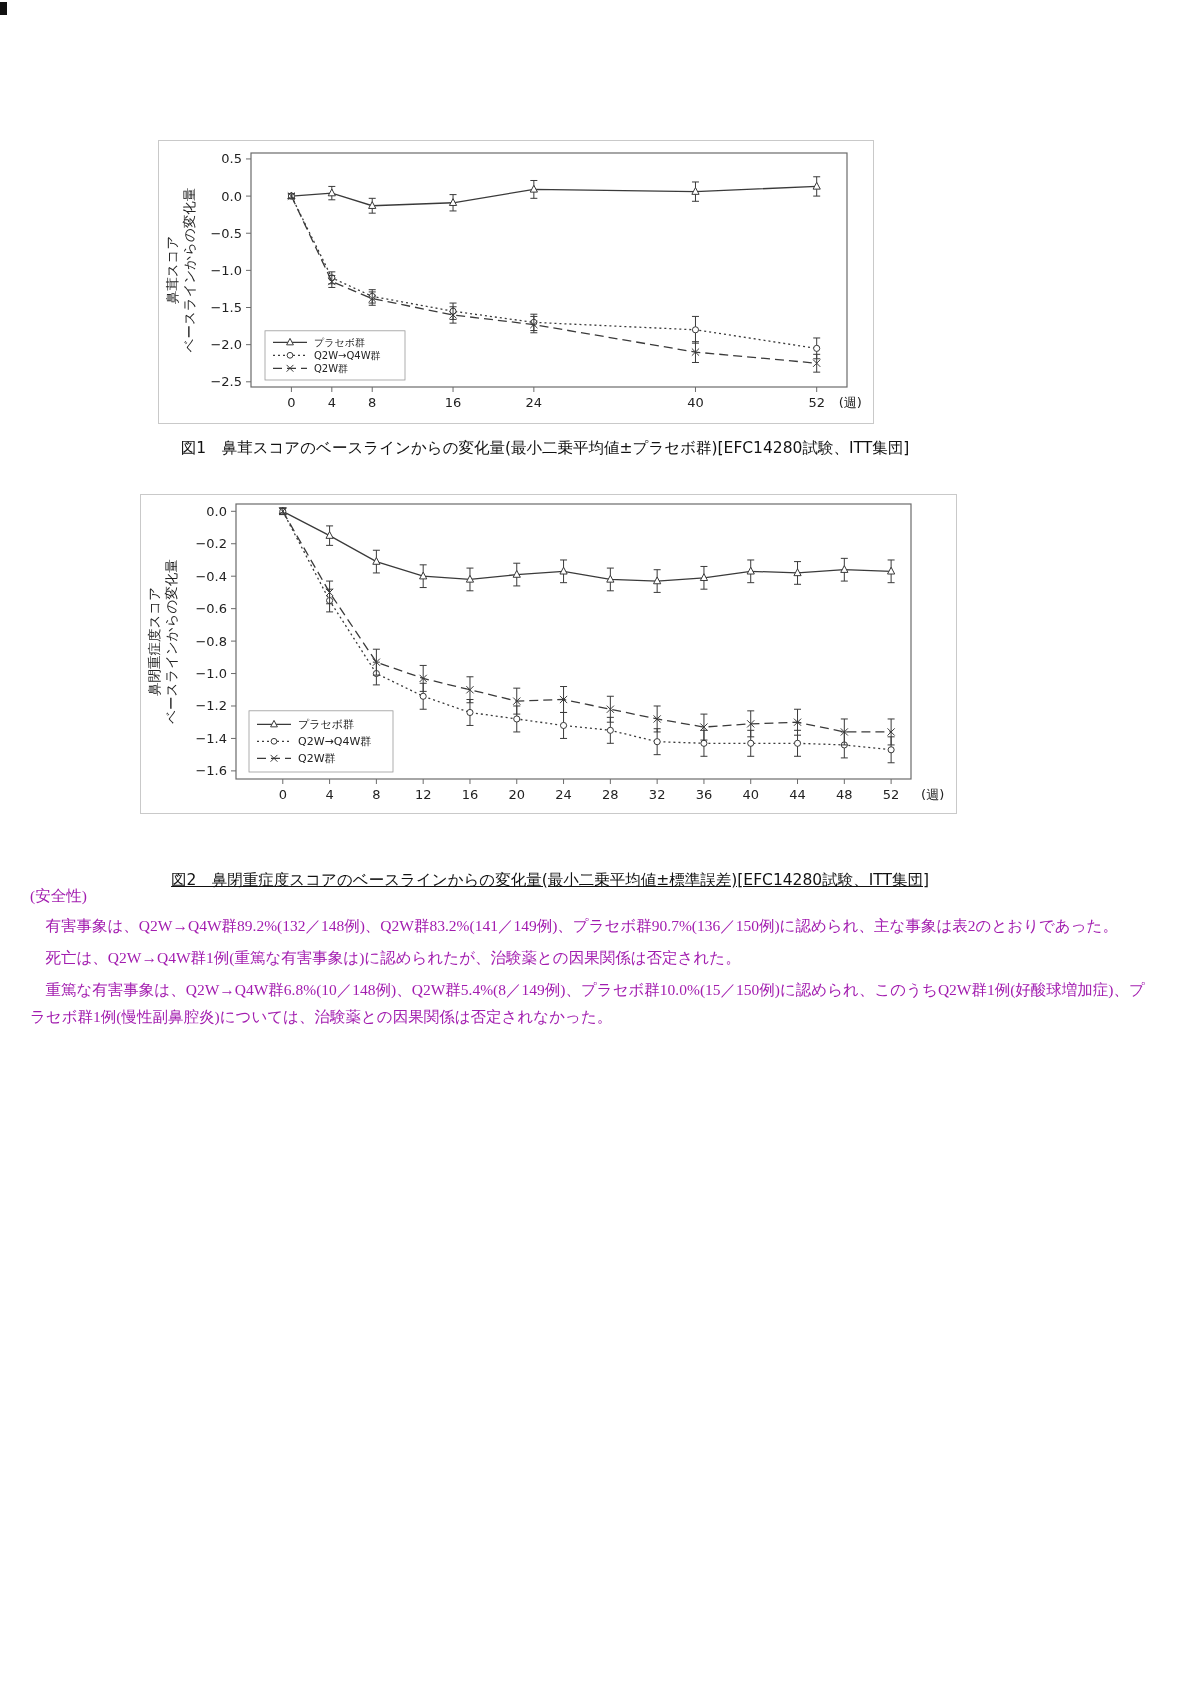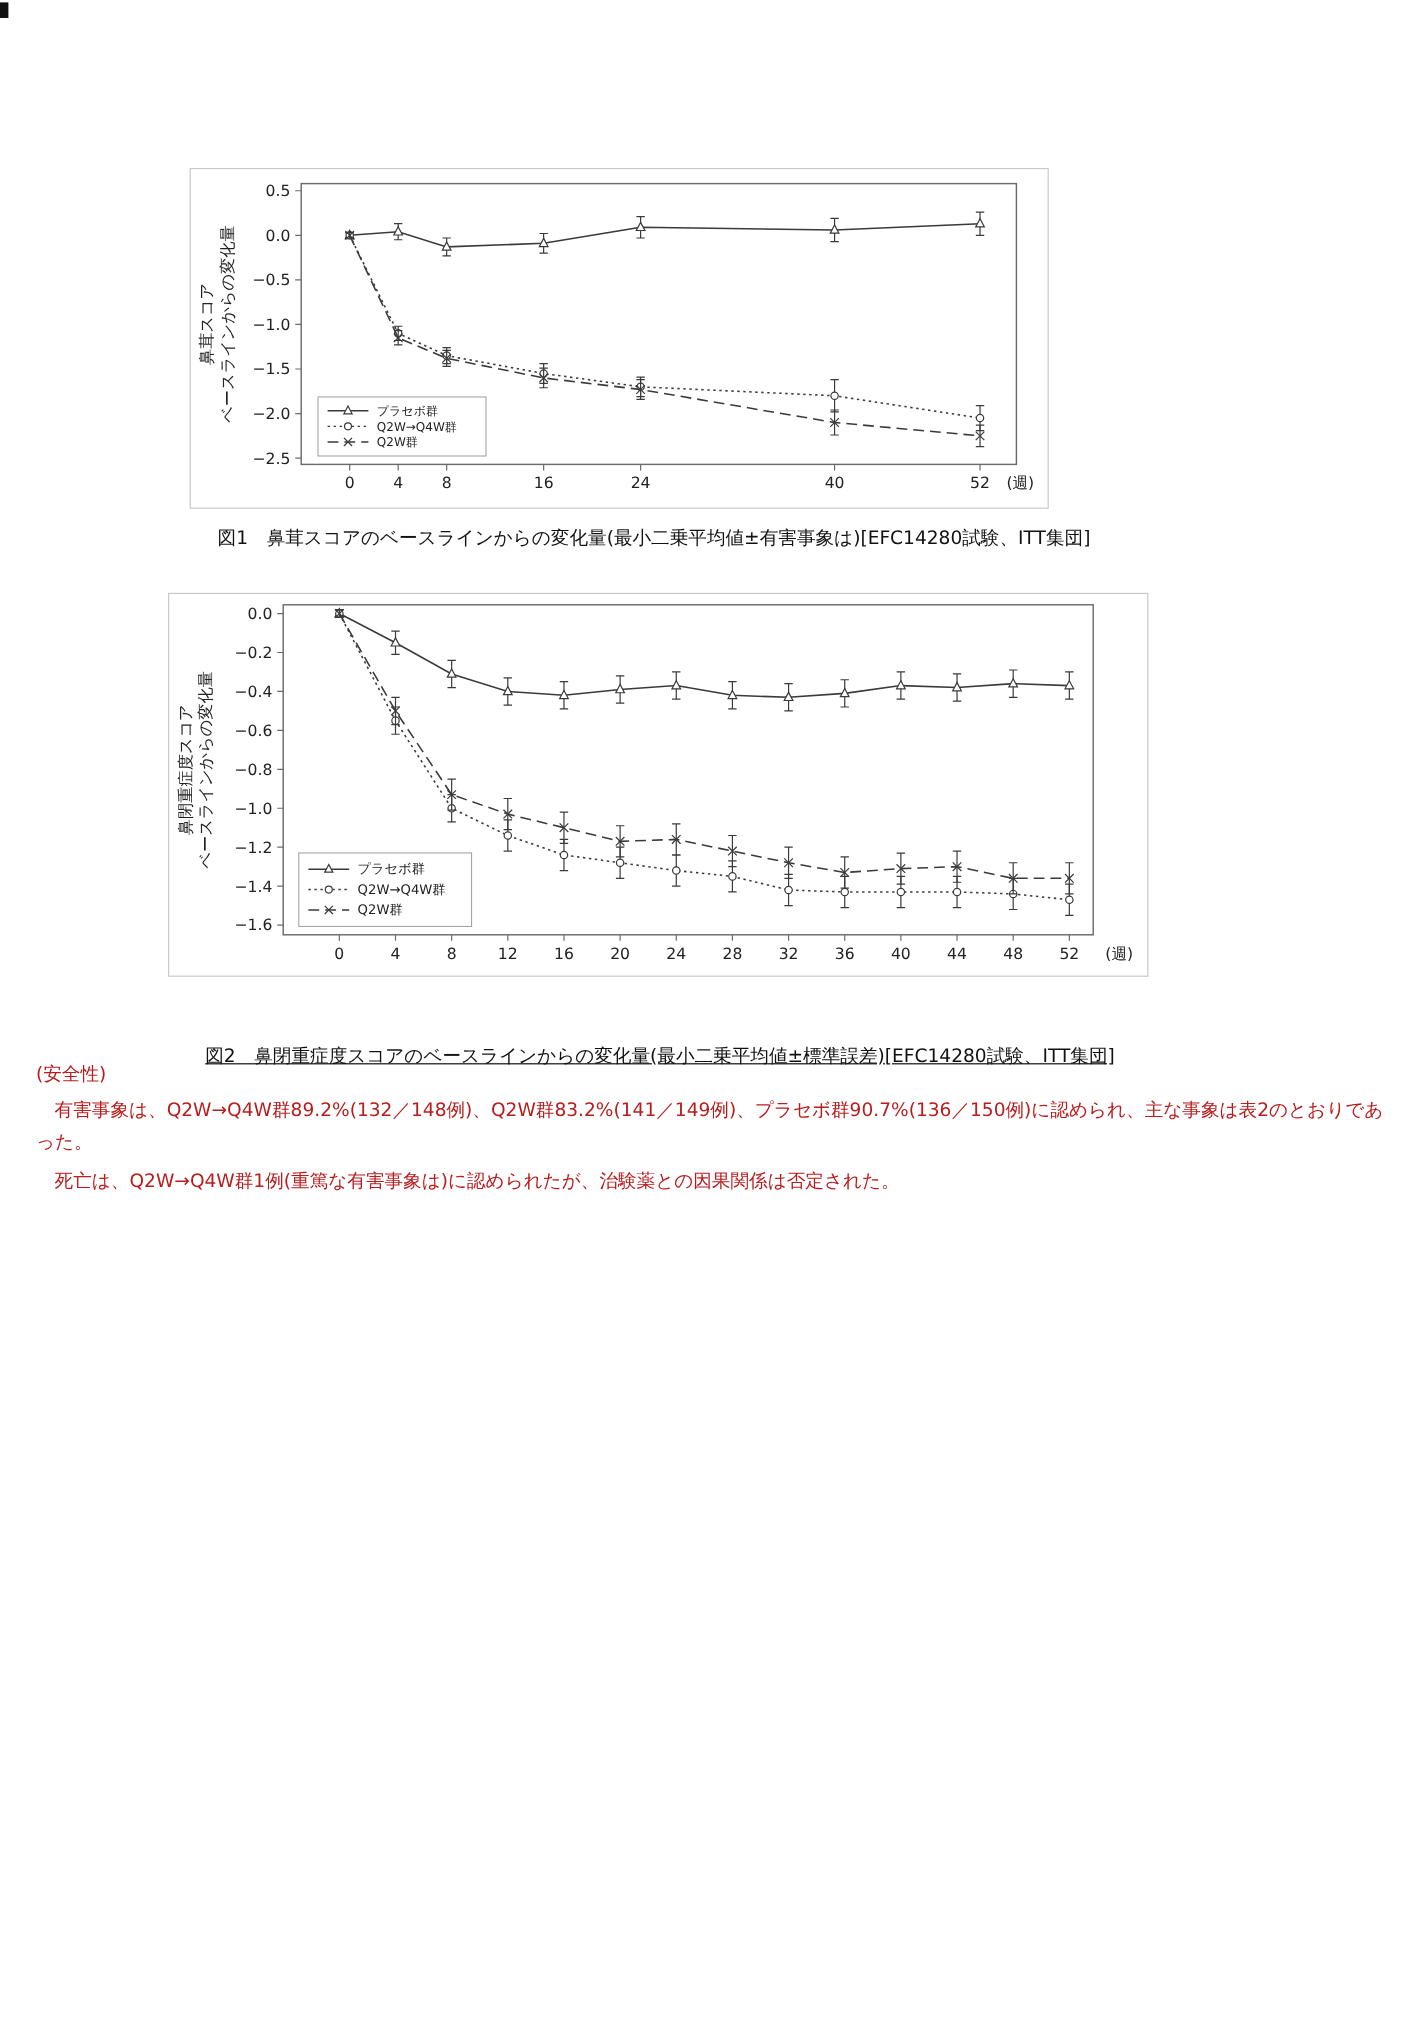--- a/index.html
+++ b/index.html
@@ -9,21 +9,21 @@
     font-family: "DejaVu Sans", "Liberation Sans", sans-serif;
     color: #1a1a1a;
     overflow: hidden;
   }
   .figure-svg { position: absolute; background: #fff; border: 1px solid #c9c9c9; }
   #chart-0 { left: 158px; top: 140px; }
   #chart-1 { left: 140px; top: 494px; }
   .caption { position: absolute; font-size: 15.5px; color: #111; text-align: center; white-space: nowrap; }
   #caption-0 { left: 120px; top: 438px; width: 850px; }
   #caption-1 { left: 108px; top: 870px; width: 884px; text-decoration: underline; }
-  .safety { position: absolute; left: 30px; top: 882px; width: 1125px; font-size: 15.5px; line-height: 27px; color: #b91c1c; }
+  .safety { position: absolute; left: 30px; top: 882px; width: 1125px; font-size: 15.5px; line-height: 27px; color: #a21caf; font-family: Liberation Serif, serif; }
   .safety p { margin: 0 0 5px 0; text-indent: 1em; }
   .safety p.heading { text-indent: 0; margin: 0 0 3px 0; }
   .artifact { position: absolute; left: 0; top: 2px; width: 7px; height: 13px; background: #111; }
   svg text { font-family: "DejaVu Sans", "Liberation Sans", sans-serif; fill: #222; }
   svg .tick-label { font-size: 13px; }
   svg .axis-label { font-size: 13.5px; }
   svg .legend-label-0 { font-size: 10px; }
   svg .legend-label-1 { font-size: 11px; }
 </style>
 </head>
@@ -129,21 +129,21 @@
         <path d="M 131 197.4 L 134.4 203.85000000000002 L 127.6 203.85000000000002 Z" fill="#fff" stroke="#3a3a3a" stroke-width="1"></path>
         <text class="legend-label-0" x="155" y="204.8">プラセボ群</text>
         <line x1="114" y1="214.3" x2="148" y2="214.3" stroke="#3a3a3a" stroke-width="1.2" stroke-dasharray="2 3"></line>
         <circle cx="131" cy="214.3" r="2.8899999999999997" fill="#fff" stroke="#3a3a3a" stroke-width="1"></circle>
         <text class="legend-label-0" x="155" y="217.8">Q2W→Q4W群</text>
         <line x1="114" y1="227.3" x2="148" y2="227.3" stroke="#3a3a3a" stroke-width="1.2" stroke-dasharray="9 5"></line>
         <path d="M 127.6 223.9 L 134.4 230.70000000000002 M 127.6 230.70000000000002 L 134.4 223.9" stroke="#3a3a3a" stroke-width="1" fill="none"></path>
         <text class="legend-label-0" x="155" y="230.8">Q2W群</text>
       </g>
     </svg>
-  <div id="caption-0" class="caption">図1　鼻茸スコアのベースラインからの変化量(最小二乗平均値±有害事象は)[EFC14280試験、ITT集団]</div>
+  <div id="caption-0" class="caption">図1　鼻茸スコアのベースラインからの変化量(最小二乗平均値±プラセボ群)[EFC14280試験、ITT集団]</div>
 
   <svg id="chart-1" class="figure-svg" width="815" height="318">
       <rect x="95" y="9" width="675" height="275" fill="none" stroke="#6b6b6b" stroke-width="1.2"></rect>
       <g>
         <line x1="90" y1="16.300884955752213" x2="95" y2="16.300884955752213" stroke="#6b6b6b" stroke-width="1"></line>
         <text class="tick-label" x="86" y="20.800884955752213" text-anchor="end">0.0</text>
         <line x1="90" y1="48.74926253687316" x2="95" y2="48.74926253687316" stroke="#6b6b6b" stroke-width="1"></line>
         <text class="tick-label" x="86" y="53.24926253687316" text-anchor="end">−0.2</text>
         <line x1="90" y1="81.19764011799411" x2="95" y2="81.19764011799411" stroke="#6b6b6b" stroke-width="1"></line>
         <text class="tick-label" x="86" y="85.69764011799411" text-anchor="end">−0.4</text>
@@ -300,15 +300,16 @@
         <path d="M 129.6 259.90000000000003 L 136.4 266.7 M 129.6 266.7 L 136.4 259.90000000000003" stroke="#3a3a3a" stroke-width="1" fill="none"></path>
         <text class="legend-label-1" x="157" y="266.8">Q2W群</text>
       </g>
     </svg>
   <div id="caption-1" class="caption">図2　鼻閉重症度スコアのベースラインからの変化量(最小二乗平均値±標準誤差)[EFC14280試験、ITT集団]</div>
 
   <div class="safety">
     <p class="heading">(安全性)</p>
     <p>有害事象は、Q2W→Q4W群89.2%(132／148例)、Q2W群83.2%(141／149例)、プラセボ群90.7%(136／150例)に認められ、主な事象は表2のとおりであった。</p>
     <p>死亡は、Q2W→Q4W群1例(重篤な有害事象は)に認められたが、治験薬との因果関係は否定された。</p>
+    <p>重篤な有害事象は、Q2W→Q4W群6.8%(10／148例)、Q2W群5.4%(8／149例)、プラセボ群10.0%(15／150例)に認められ、このうちQ2W群1例(好酸球増加症)、プラセボ群1例(慢性副鼻腔炎)については、治験薬との因果関係は否定されなかった。</p>
   </div>
 
 </div>
 
 </body></html>

